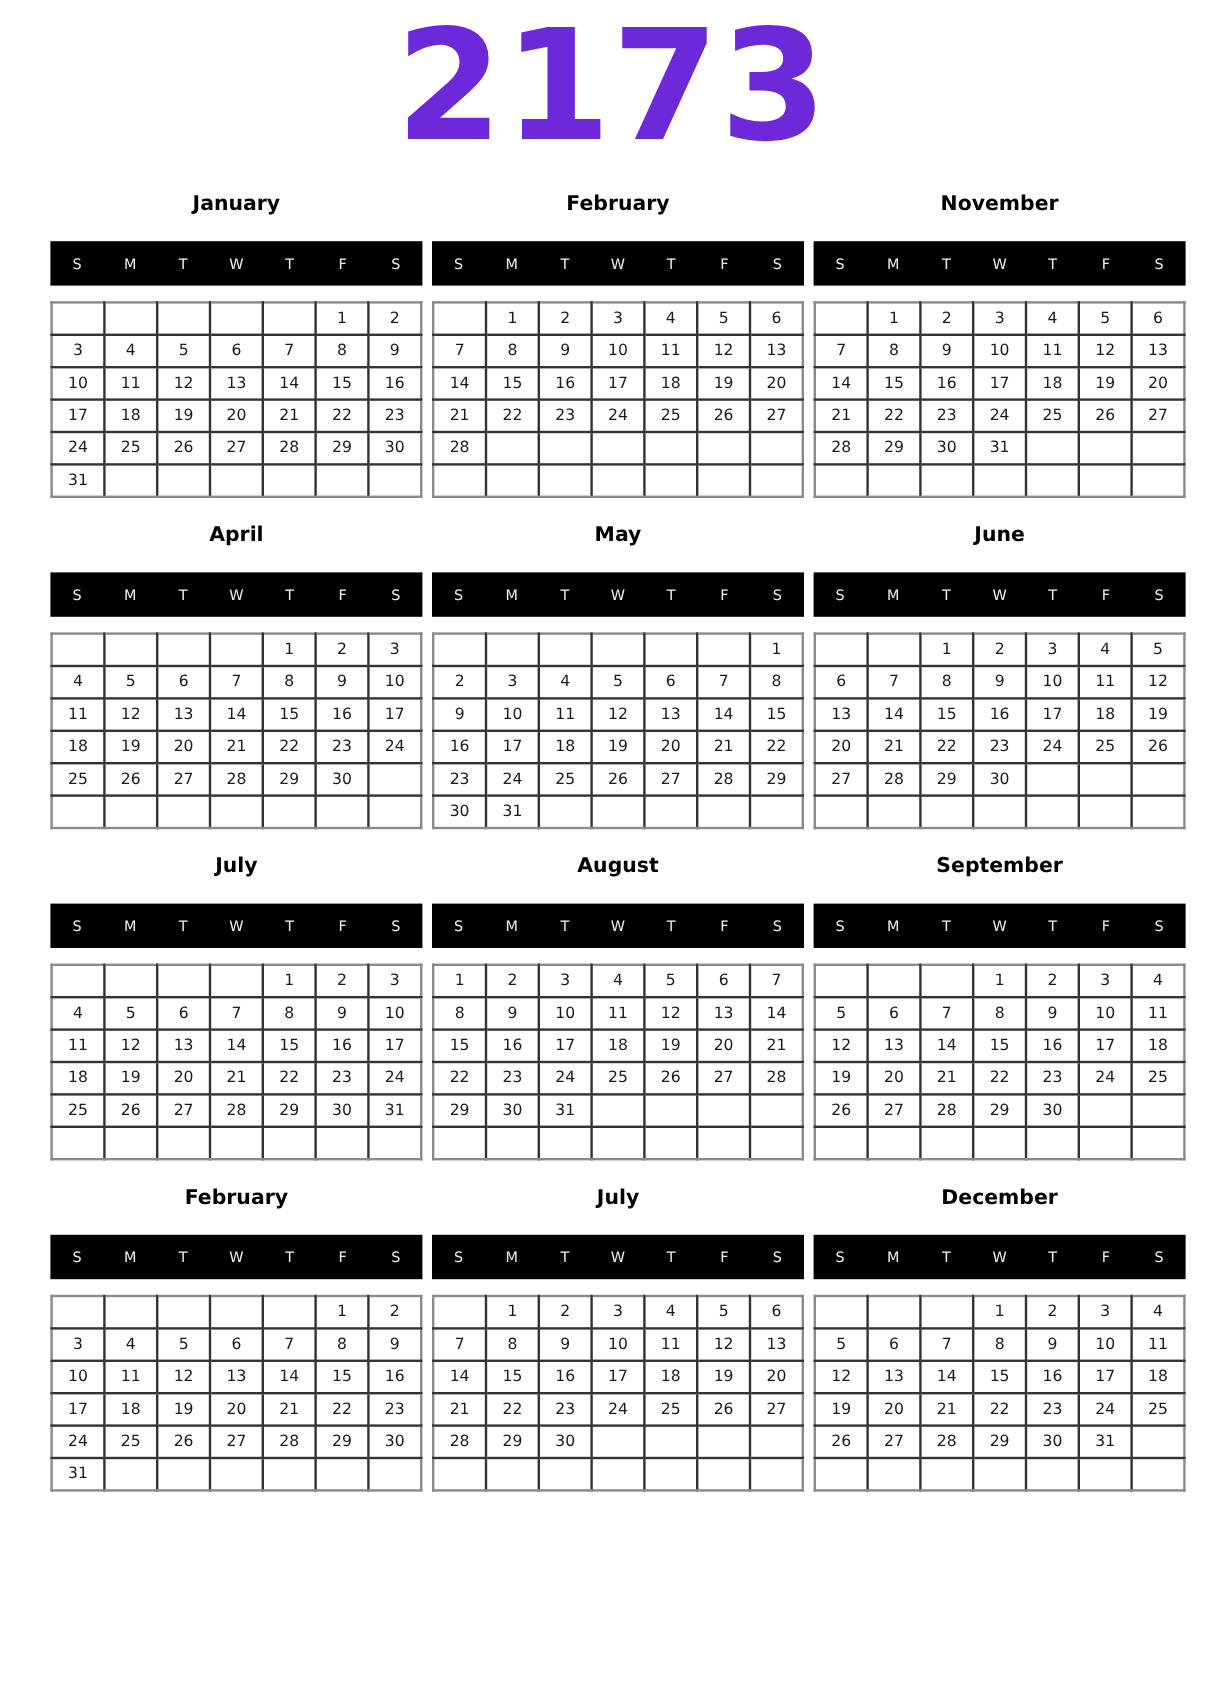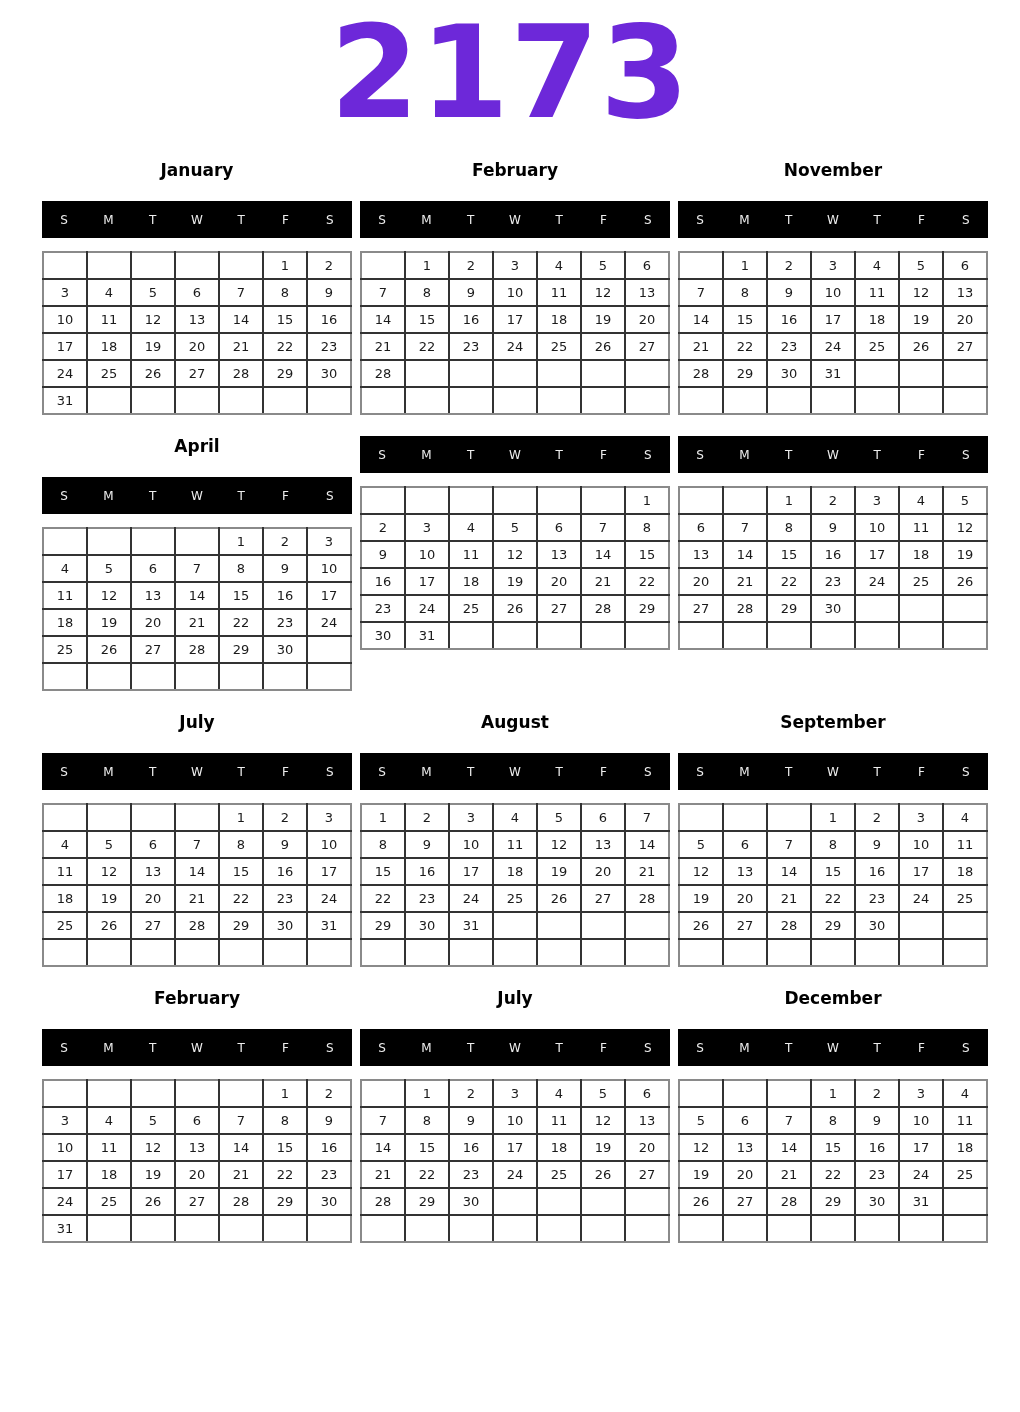--- a/index.html
+++ b/index.html
@@ -352,20 +352,21 @@
             <td></td>
             <td></td>
             <td></td>
             <td></td>
           </tr>
         </tbody>
     </table>
   </div>
 
   <div class="month-block">
+    <div class="month-title">May</div>
     <div class="dow-bar">
         <span>S</span>
         <span>M</span>
         <span>T</span>
         <span>W</span>
         <span>T</span>
         <span>F</span>
         <span>S</span>
       </div>
     <table class="day-grid">
@@ -422,20 +423,21 @@
             <td></td>
             <td></td>
             <td></td>
             <td></td>
           </tr>
         </tbody>
     </table>
   </div>
 
   <div class="month-block">
+    <div class="month-title">June</div>
     <div class="dow-bar">
         <span>S</span>
         <span>M</span>
         <span>T</span>
         <span>W</span>
         <span>T</span>
         <span>F</span>
         <span>S</span>
       </div>
     <table class="day-grid">

